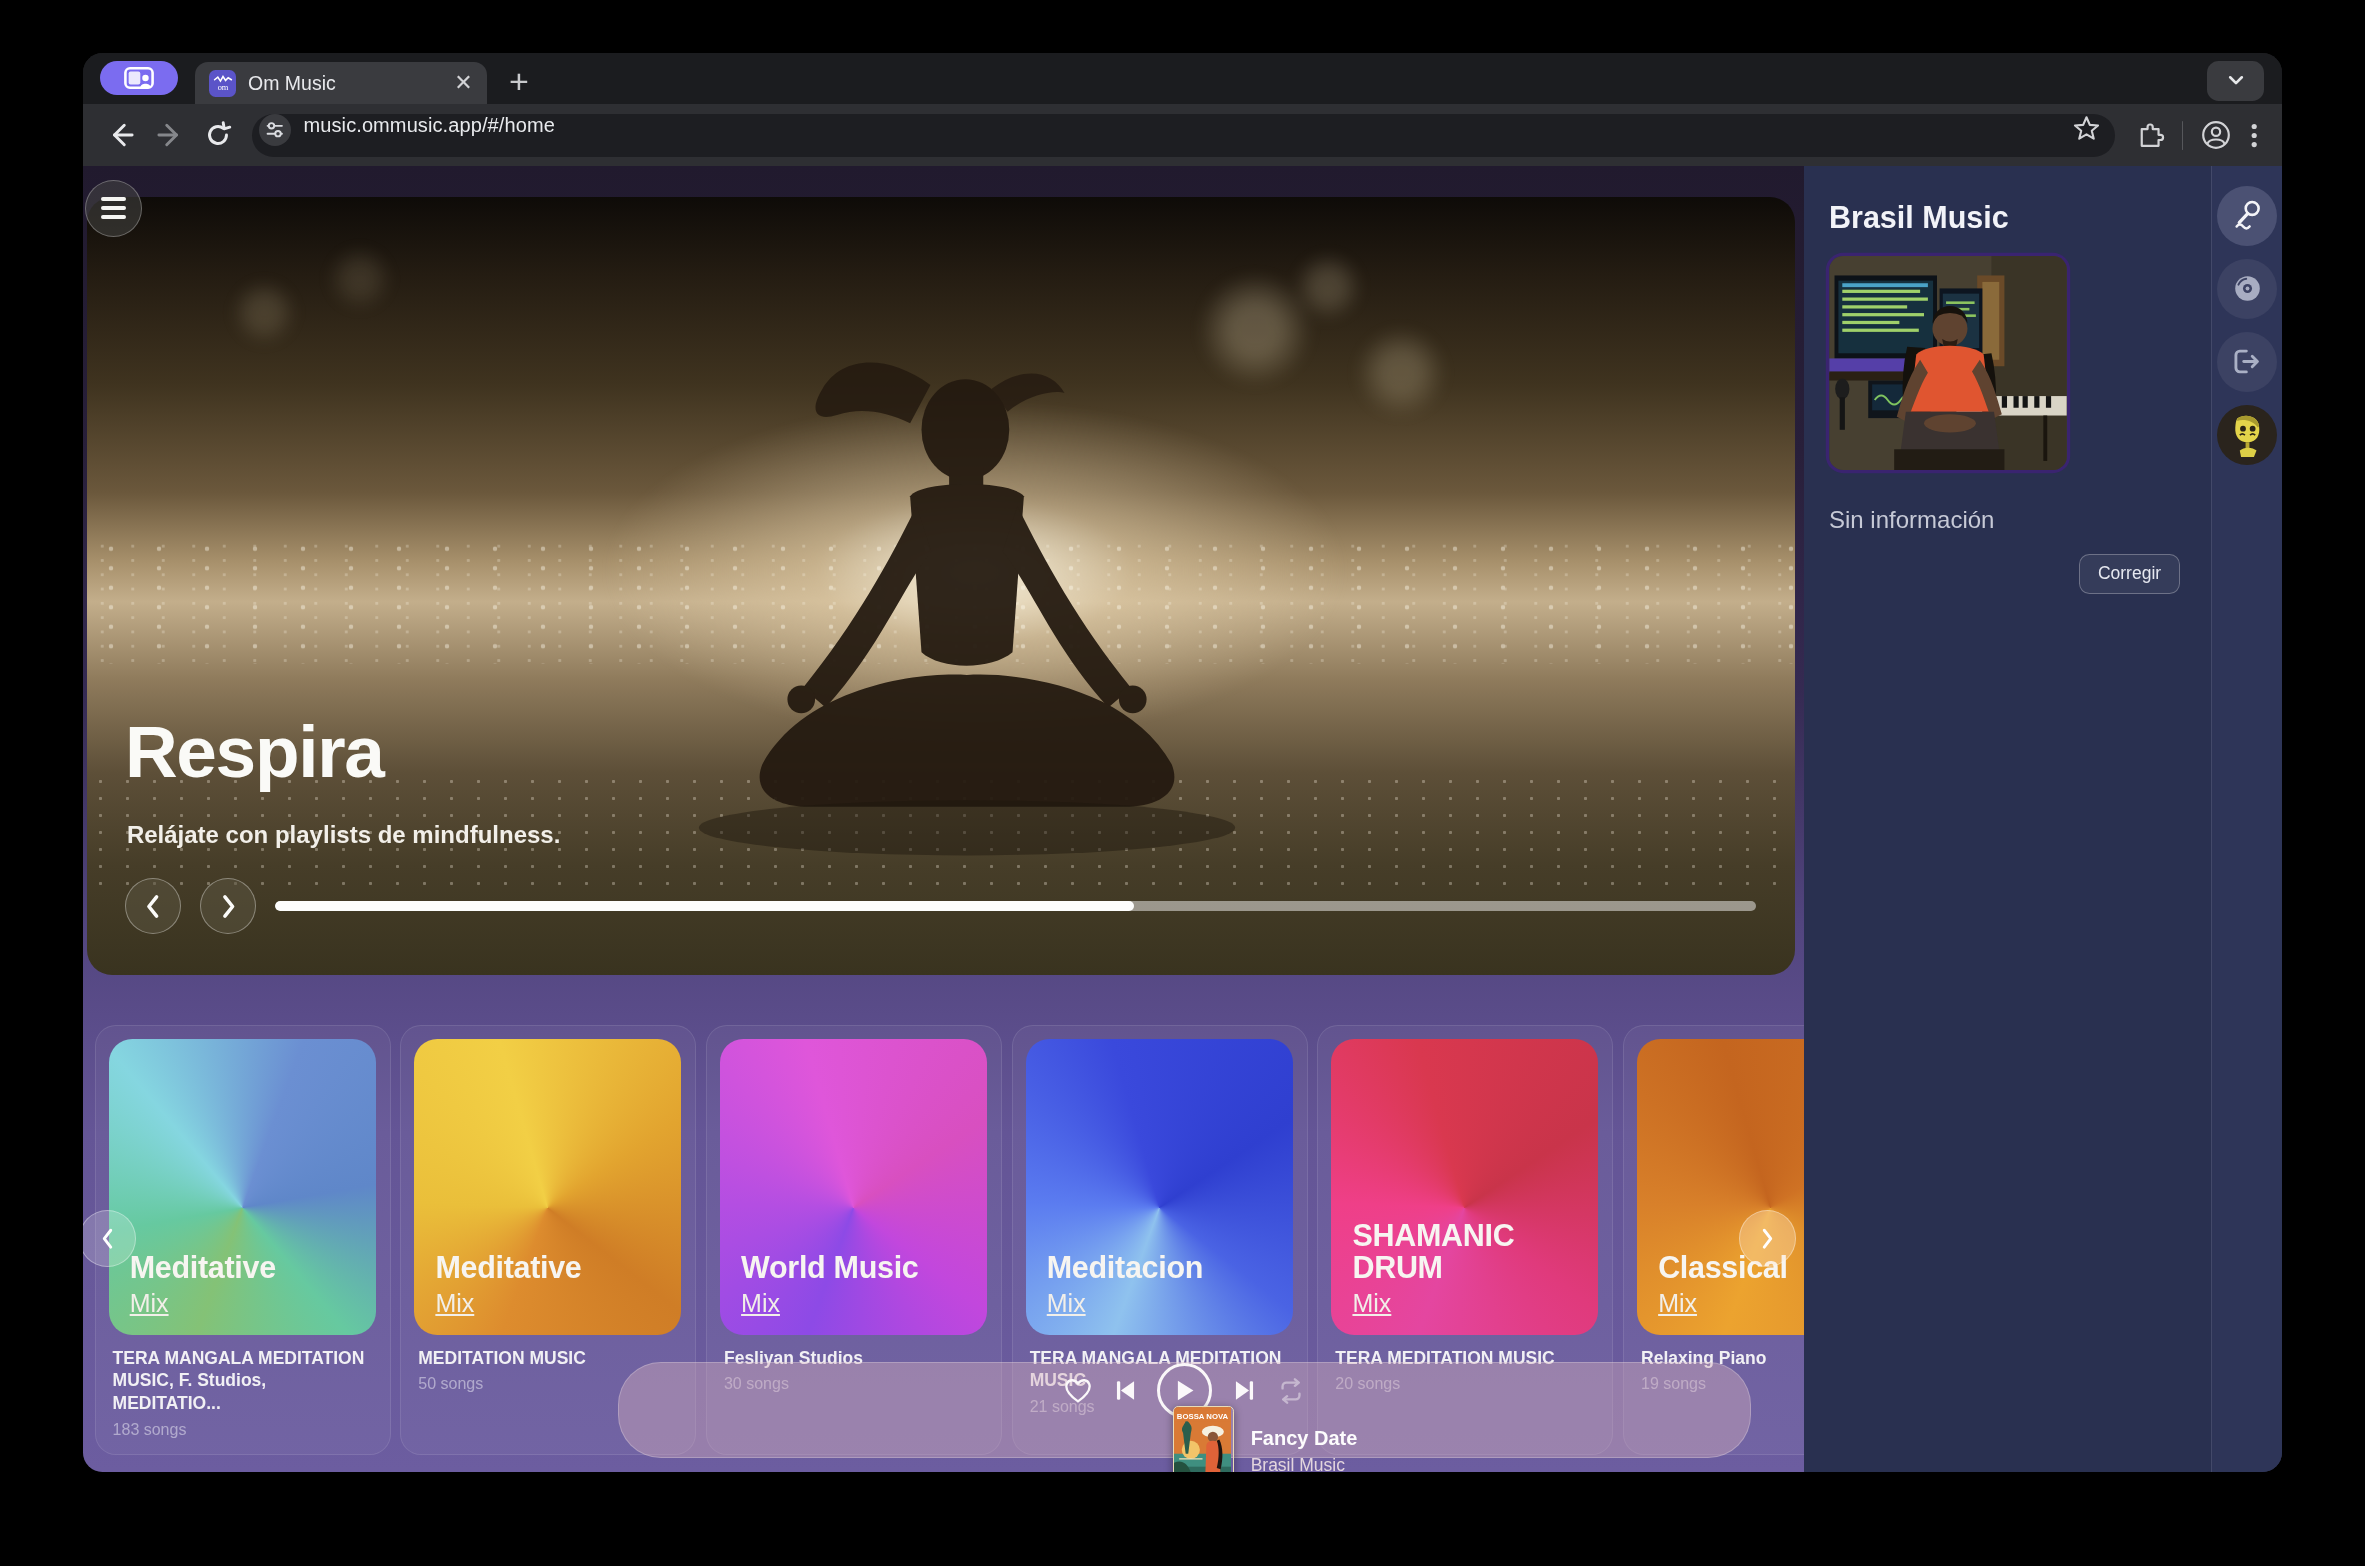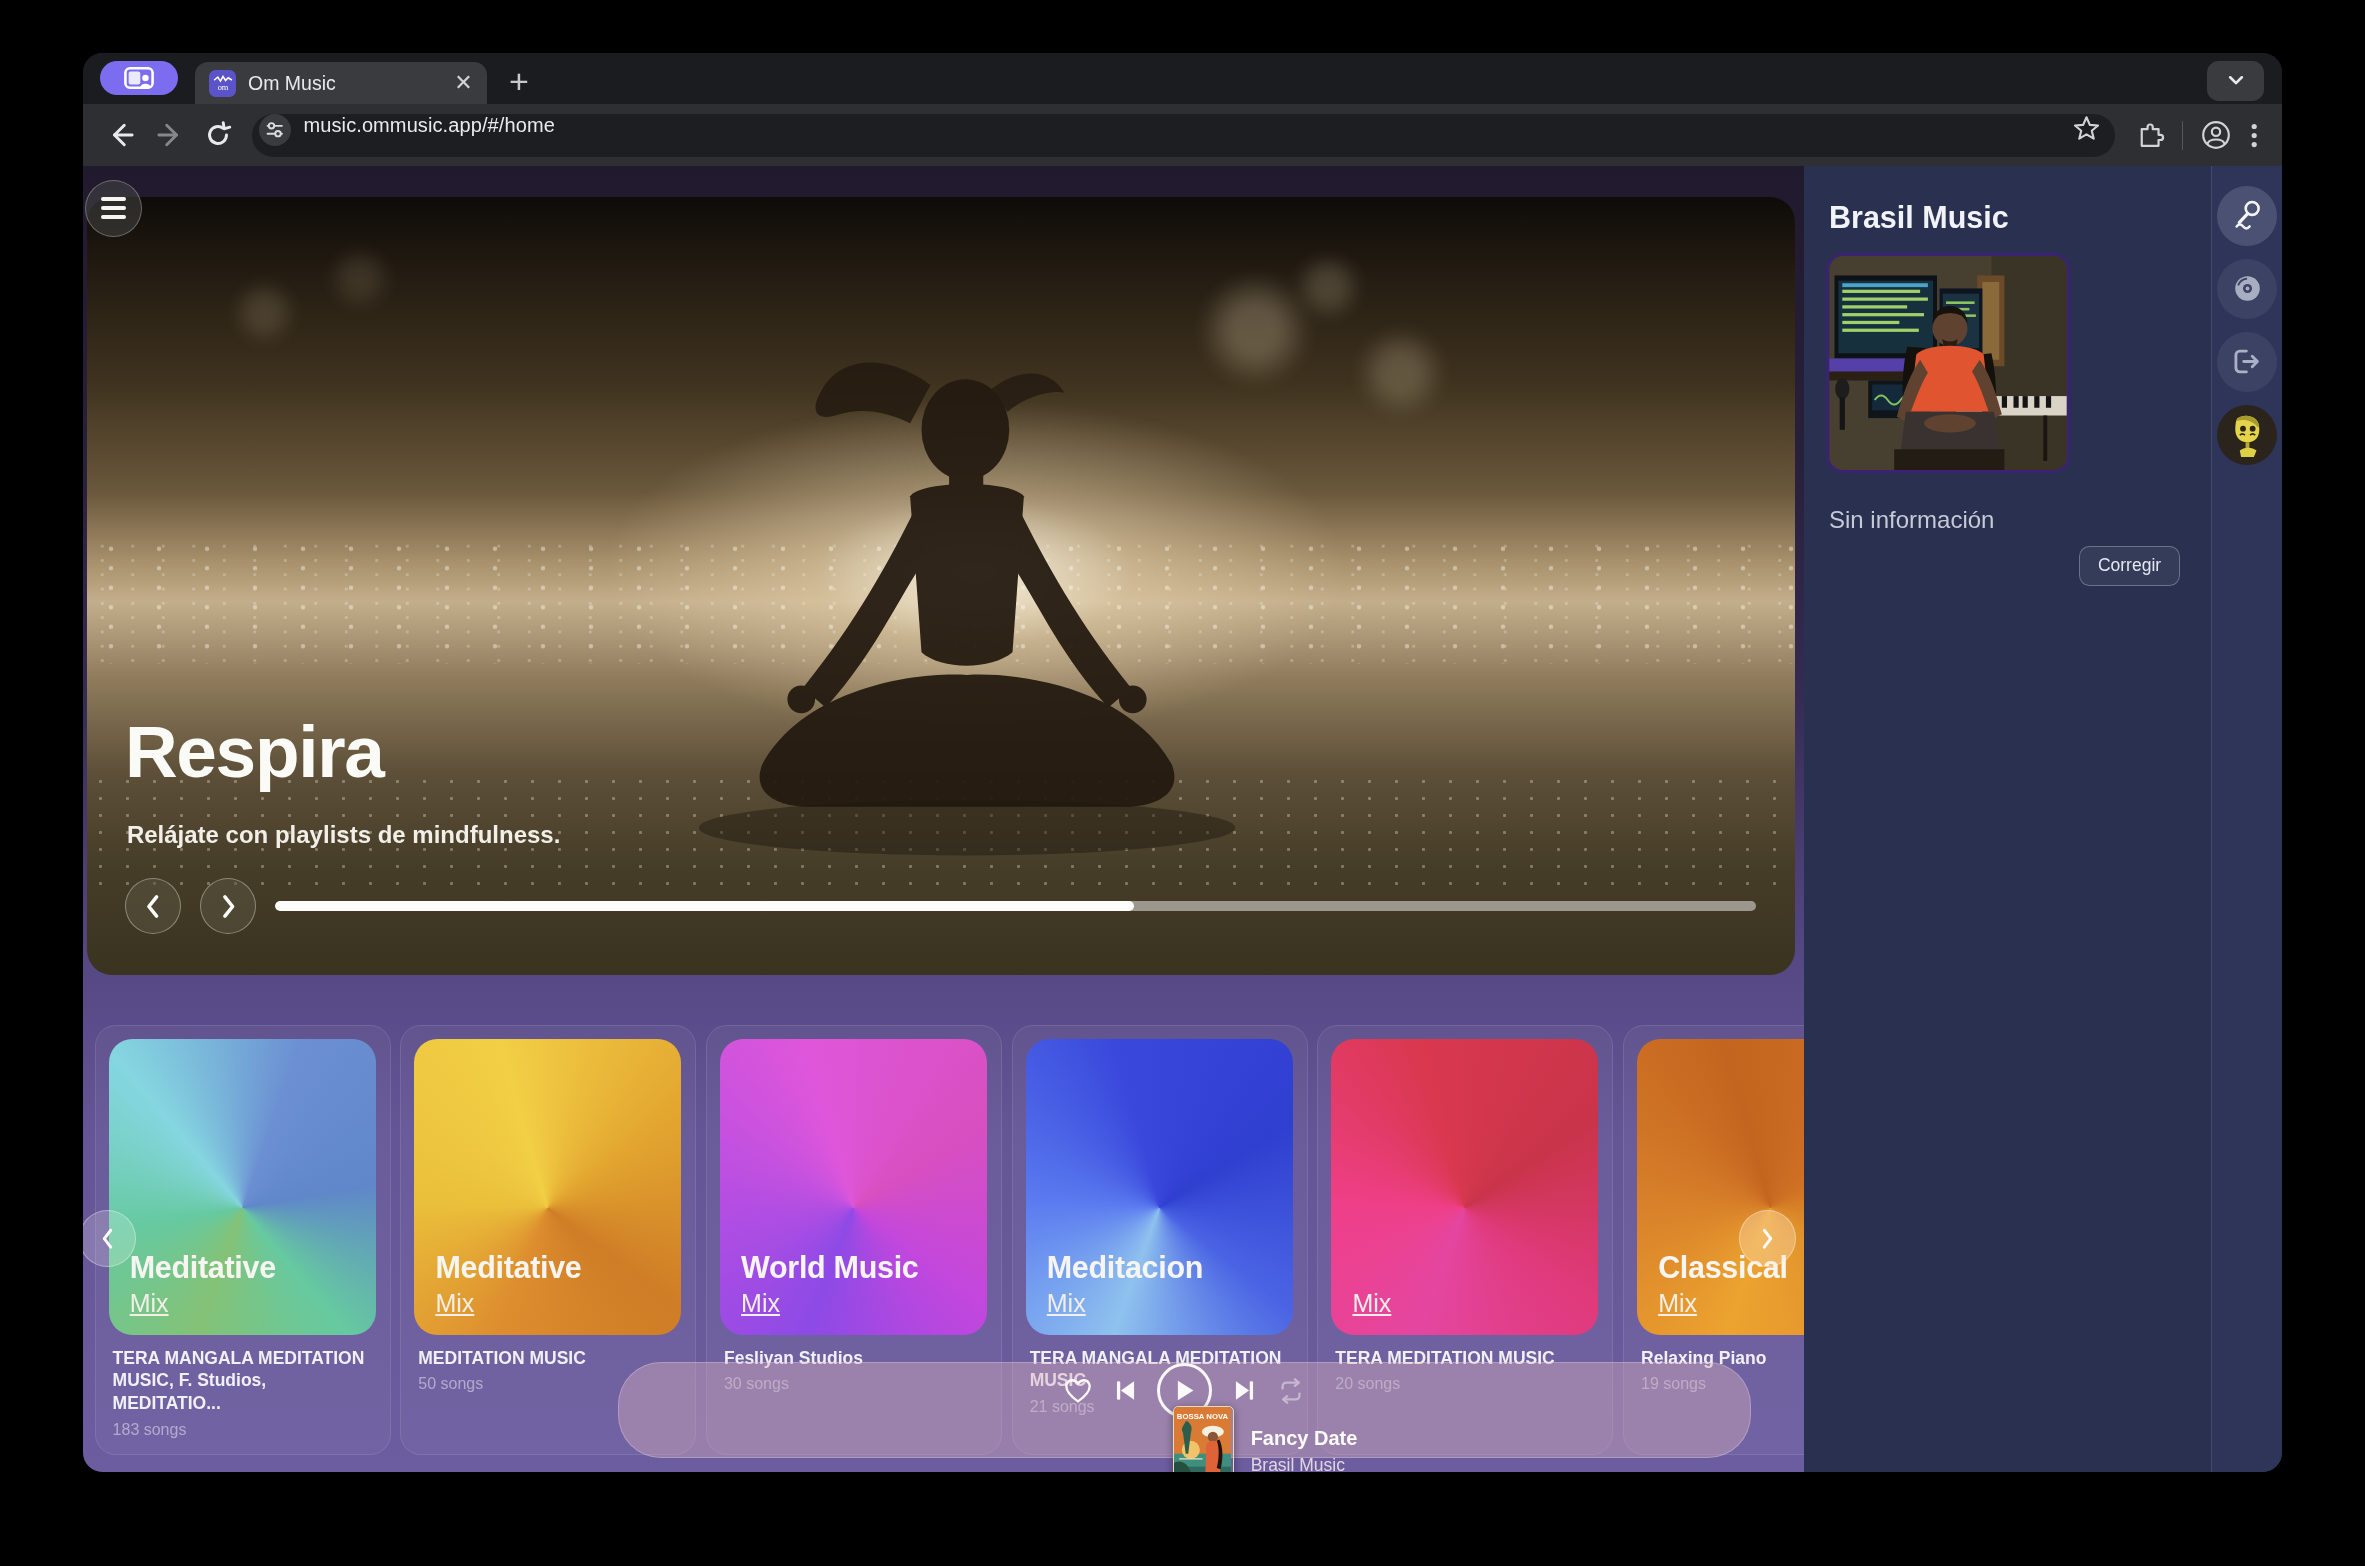--- a/index.html
+++ b/index.html
@@ -98,21 +98,21 @@
   .volume { width:142px; height:6.5px; border-radius:3.2px; background:rgba(255,255,255,.38); position:relative; }
   .volume-fill { height:100%; border-radius:3.2px; background:#efe6ec; position:relative; }
   .volume-knob { position:absolute; right:-9.7px; top:50%; transform:translateY(-50%); width:20px; height:20px; border-radius:50%; background:#f4edf2; }
 
   
   .sidebar { flex:1; display:flex; background:#293050; }
   .sb-content { flex:1; padding:34px 27px 0 25px; display:flex; flex-direction:column; align-items:flex-start; }
   .sb-title { color:#f2f3f8; font-size:30.5px; font-weight:bold; }
   .sb-photo { margin-top:21px; width:238px; height:214px; border-radius:14.3px; overflow:hidden; box-shadow:0 0 0 3.2px #3a2470; }
   .sb-info { margin-top:36px; color:#c6c9d6; font-size:24px; }
-  .sb-btn { margin-top:12px; align-self:flex-end; margin-right:3.9px; padding:8.4px 18px; border-radius:10.4px;
+  .sb-btn { margin-top:20px; align-self:flex-end; margin-right:3.9px; padding:8.4px 18px; border-radius:10.4px;
             border:1.3px solid rgba(255,255,255,.28); background:rgba(255,255,255,.06); color:#e6e8f0; font-size:17.5px; }
   .sb-rail { width:71px; flex:0 0 auto; background:#2e3558; border-left:1.3px solid rgba(255,255,255,.10);
              display:flex; flex-direction:column; align-items:center; padding-top:19.5px; gap:13px; }
   .rail-btn { width:60px; height:60px; border-radius:50%; display:flex; align-items:center; justify-content:center; }
   .rail-btn.active { background:#4b5173; }
   .rail-btn.dim { background:#3c4263; }
   .rail-btn.avatar { background:#2a241d; overflow:hidden; }
 </style>
 </head>
 <body>
@@ -300,20 +300,21 @@
             </div>
             <div class="caption">
                 <div class="caption-title">TERA MANGALA MEDITATION MUSIC</div>
             <div class="caption-songs">21 songs</div>
               </div>
           </div>
 
           <div class="card">
             <div class="tile" style="background:conic-gradient(from 200deg at 50% 57%, #e446a0, #ef3f88, #d9384f, #c9344a, #e03a7c, #e446a0)">
               <div class="tile-text">
+                  <div class="tile-title">SHAMANIC DRUM</div>
               <div class="tile-mix">Mix</div>
                 </div>
             </div>
             <div class="caption">
                 <div class="caption-title">TERA MEDITATION MUSIC</div>
             <div class="caption-songs">20 songs</div>
               </div>
           </div>
 
           <div class="card">

